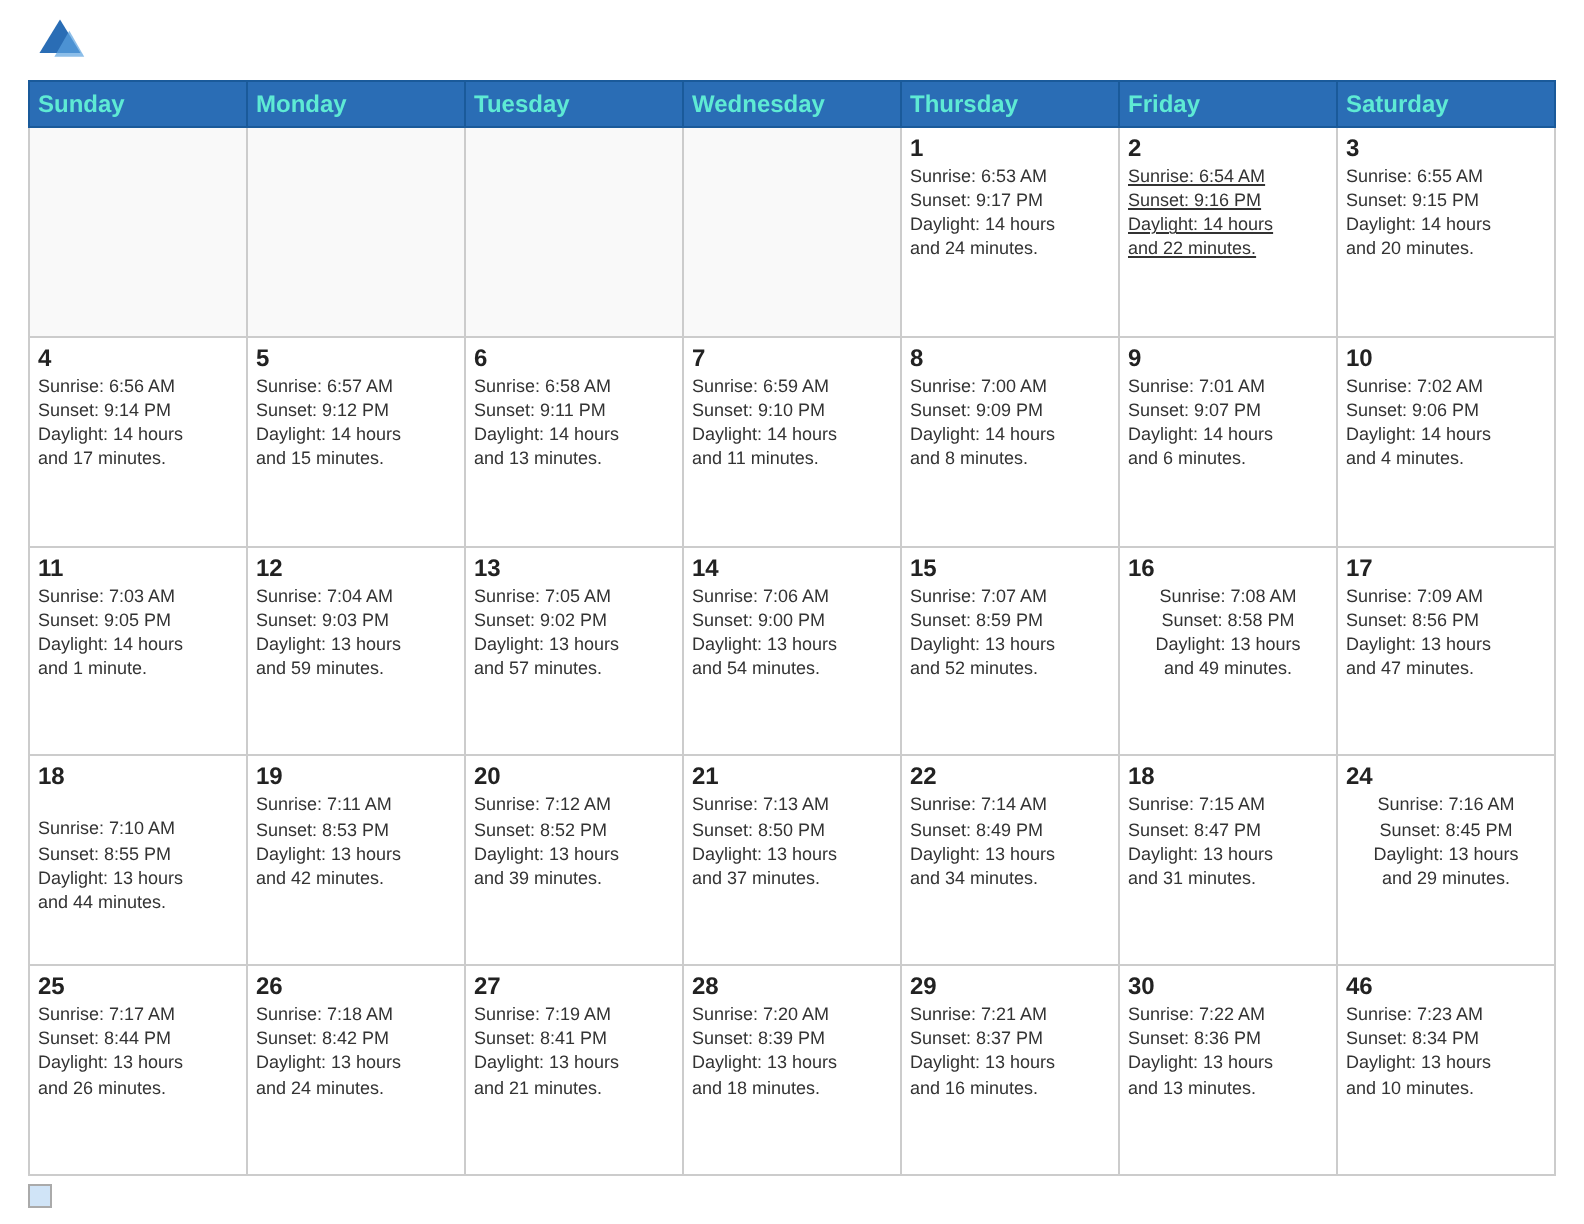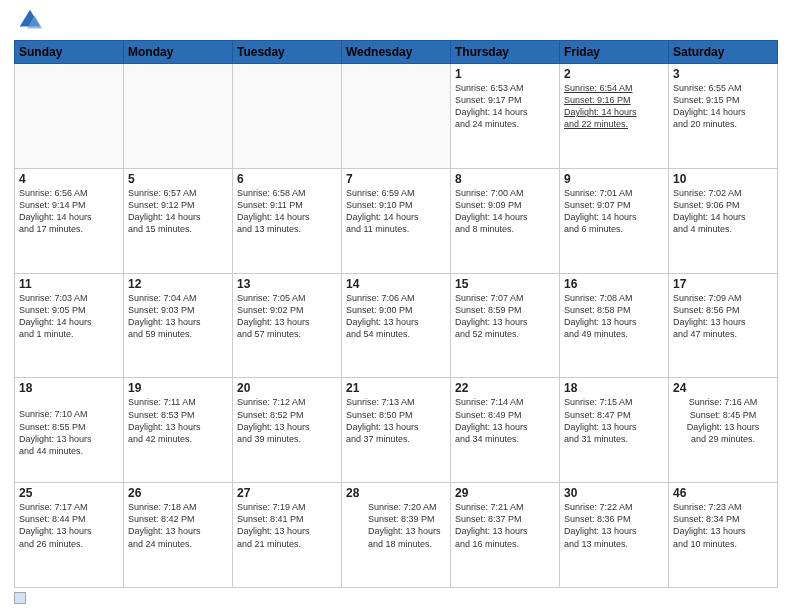--- a/index.html
+++ b/index.html
@@ -64,21 +64,21 @@
     }
     .calendar {
       flex: 1;
       border: 1px solid #ccc;
       border-collapse: collapse;
       width: 100%;
       table-layout: fixed;
     }
     .calendar th {
       background: #2a6db5;
-      color: #000000;
+      color: #5eead4;
       font-size: 12px;
       font-weight: bold;
       padding: 4px 4px;
       text-align: left;
       border: 1px solid #1a5a9a;
     }
     .calendar td {
       border: 1px solid #ccc;
       vertical-align: top;
       padding: 3px 4px;
@@ -261,21 +261,21 @@
           </td>
           <td>
             <span class="day-number">15</span>
             <div class="day-info" style="white-space: pre-line;">Sunrise: 7:07 AM
 Sunset: 8:59 PM
 Daylight: 13 hours
 and 52 minutes.</div>
           </td>
           <td>
             <span class="day-number">16</span>
-            <div class="day-info" style="white-space: pre-line;">Sunrise: 7:08 AM
+            <div class="day-info" style="white-space: pre-line; text-align: center;">Sunrise: 7:08 AM
 Sunset: 8:58 PM
 Daylight: 13 hours
 and 49 minutes.</div>
           </td>
           <td>
             <span class="day-number">17</span>
             <div class="day-info" style="white-space: pre-line;">Sunrise: 7:09 AM
 Sunset: 8:56 PM
 Daylight: 13 hours
 and 47 minutes.</div>
@@ -349,21 +349,21 @@
           </td>
           <td>
             <span class="day-number">27</span>
             <div class="day-info" style="white-space: pre-line;">Sunrise: 7:19 AM
 Sunset: 8:41 PM
 Daylight: 13 hours
 and 21 minutes.</div>
           </td>
           <td>
             <span class="day-number">28</span>
-            <div class="day-info" style="white-space: pre-line; margin-left: 22px;">Sunrise: 7:20 AM
+            <div class="day-info" style="white-space: pre-line;">Sunrise: 7:20 AM
 Sunset: 8:39 PM
 Daylight: 13 hours
 and 18 minutes.</div>
           </td>
           <td>
             <span class="day-number">29</span>
             <div class="day-info" style="white-space: pre-line;">Sunrise: 7:21 AM
 Sunset: 8:37 PM
 Daylight: 13 hours
 and 16 minutes.</div>

